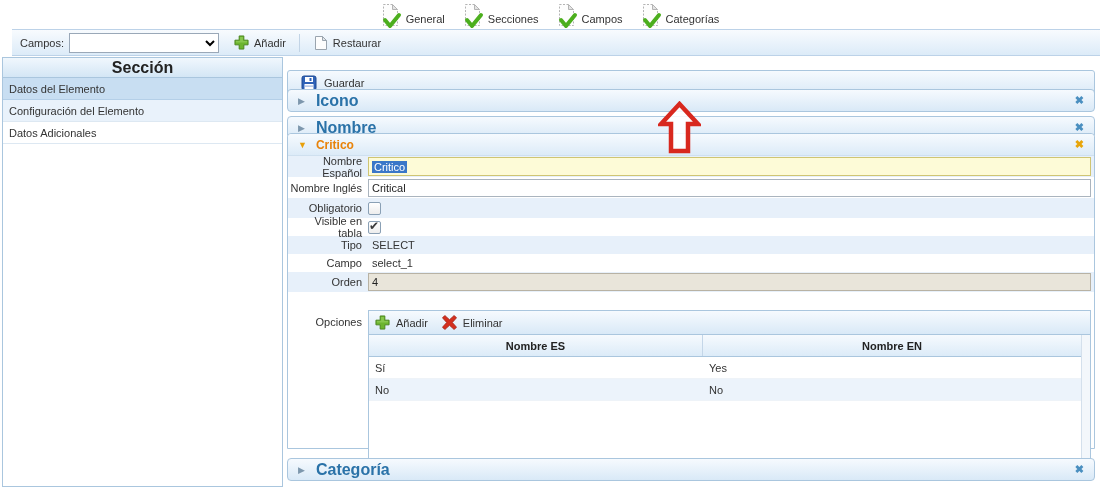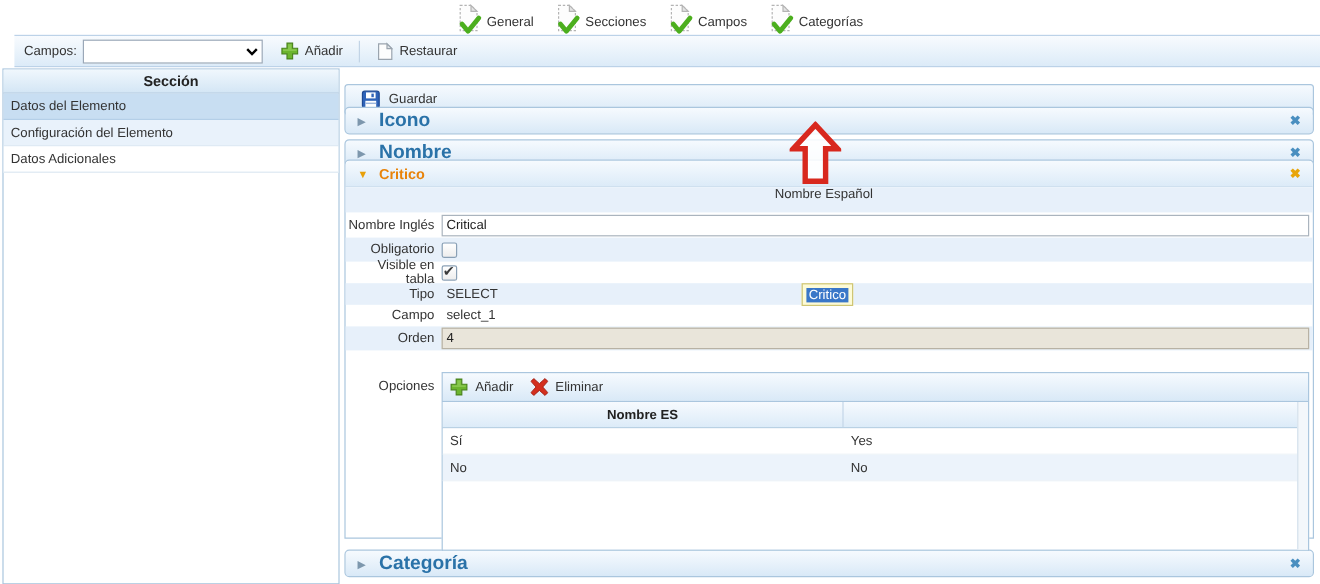--- a/index.html
+++ b/index.html
@@ -22,21 +22,21 @@
   .toolbar select { width:150px; height:20px; border:1px solid #9aa8b8; background:#fff;
     font-family:"Liberation Sans",sans-serif; font-size:11px; }
   .tbtn { display:flex; align-items:center; gap:5px; padding:2px 7px; border-radius:3px; cursor:pointer; }
   .tsep { width:1px; height:18px; background:#c2d4e6; margin:0 6px; }
 
   
   .leftpanel { position:absolute; top:57px; left:2px; width:281px; height:430px;
     background:#fff; border:1px solid #aac6de; }
   .lp-header { height:20px; background:linear-gradient(#f0f7fd,#d4e6f5);
     border-bottom:1px solid #aac6de; display:flex; align-items:center; justify-content:center;
-    font-weight:bold; font-size:12px; color:#222; }
+    font-weight:bold; font-size:16px; color:#222; }
   .lp-row { height:22px; display:flex; align-items:center; padding-left:6px;
     border-bottom:1px solid #dde8f2; cursor:pointer; background:#fff; }
   .lp-row.stripe { background:#e9f2fb; }
   .lp-row.selected { background:#c8def2; border-bottom:1px solid #b4cfe8; }
 
   
   .savebar { position:absolute; top:70px; left:287px; width:808px; height:26px;
     background:linear-gradient(#f6fafe,#d9e9f7); border:1px solid #aac6de; border-radius:3px;
     display:flex; align-items:center; padding:0 8px; }
   .savebtn { display:flex; align-items:center; gap:7px; cursor:pointer; padding:2px 5px; }
@@ -197,21 +197,21 @@
     <span class="close">✖</span>
   </div>
 
   <div class="panel">
     <div class="panel-h">
       <span class="arr">▼</span>
       <span class="title">Critico</span>
       <span class="close">✖</span>
     </div>
 
-    <div class="frow blue" style="height:21px;flex-direction:column;">
+    <div class="frow blue" style="height:21px;">
       <span class="flabel">Nombre Español</span>
       <div class="fval">
         <div class="inp yellow">
           <span class="seltext">Critico</span>
         </div>
       </div>
     </div>
 
     <div class="frow" style="height:21px;">
       <span class="flabel">Nombre Inglés</span>
@@ -270,20 +270,21 @@
             <svg class="icon16" width="15" height="15" viewBox="0 0 16 16">
               <path d="M3 0.5 L8 5 L13 0.5 L15.5 3 L11 8 L15.5 13 L13 15.5 L8 11 L3 15.5 L0.5 13 L5 8 L0.5 3 z" fill="#d42f1e" stroke="#9e1f12" stroke-width="0.8"></path>
             </svg>
             <span>Eliminar</span>
           </div>
         </div>
         <div class="opc-table">
           <div class="opc-main">
             <div class="t-headrow">
               <div class="t-hcell c1">Nombre ES</div>
+              <div class="t-hcell c2">Nombre EN</div>
             </div>
             <div class="t-row">
               <div class="t-cell c1">Sí</div>
               <div class="t-cell c2">Yes</div>
             </div>
             <div class="t-row stripe">
               <div class="t-cell c1">No</div>
               <div class="t-cell c2">No</div>
             </div>
           </div>

